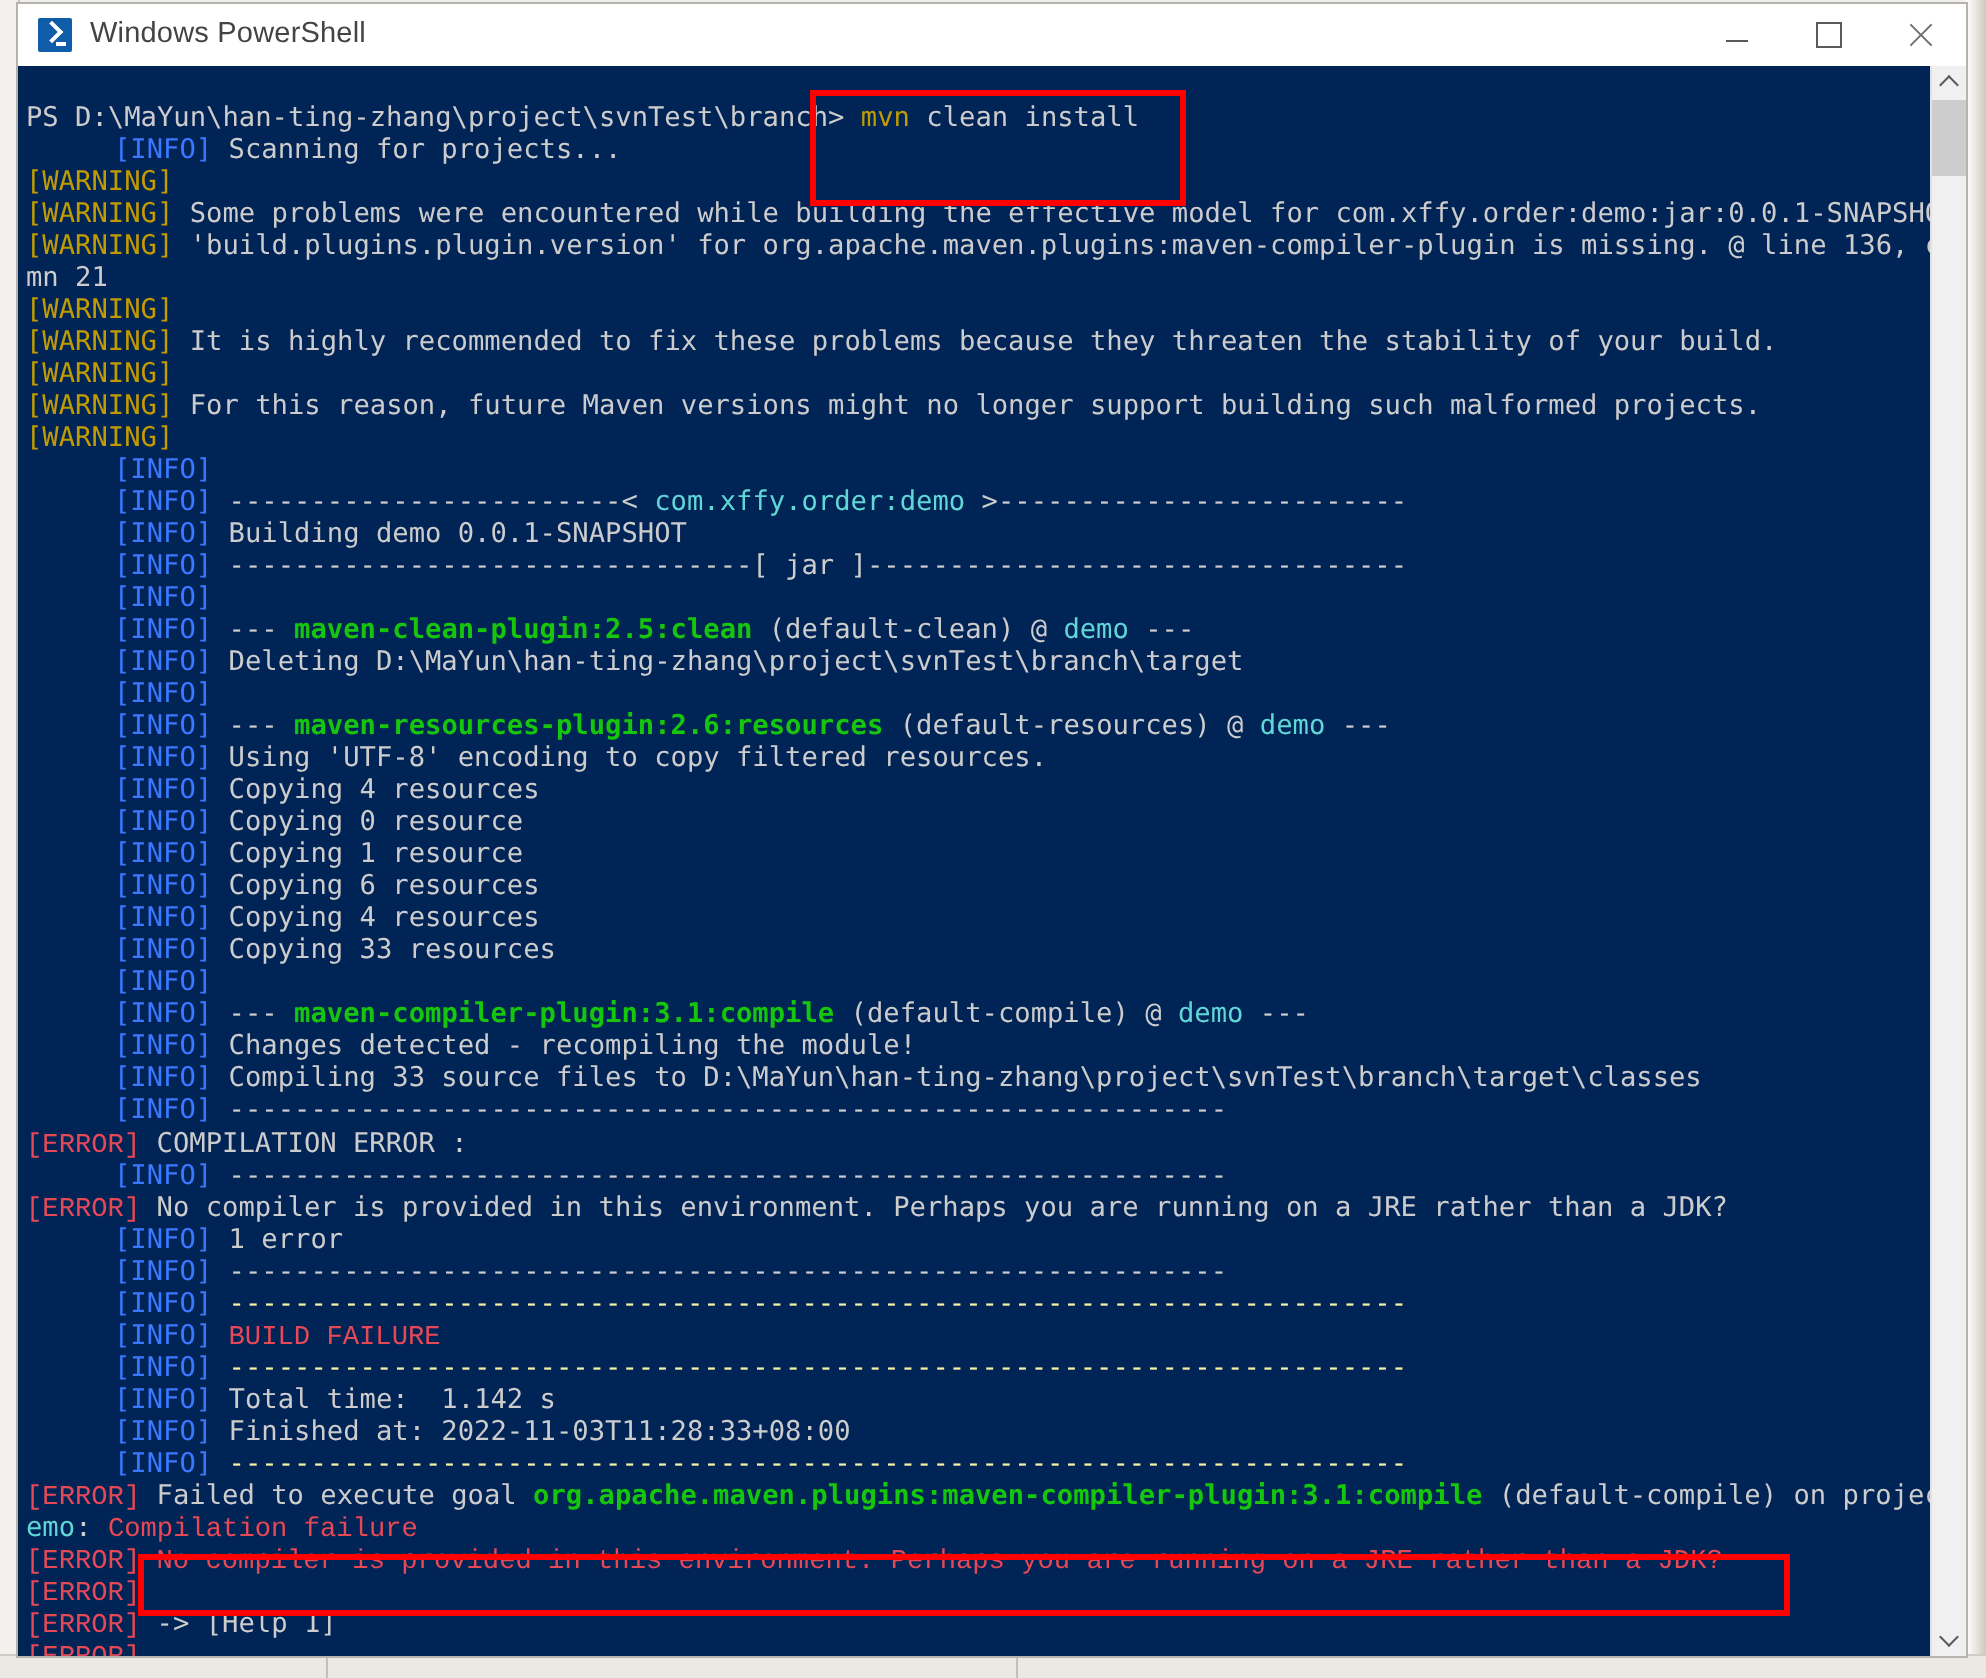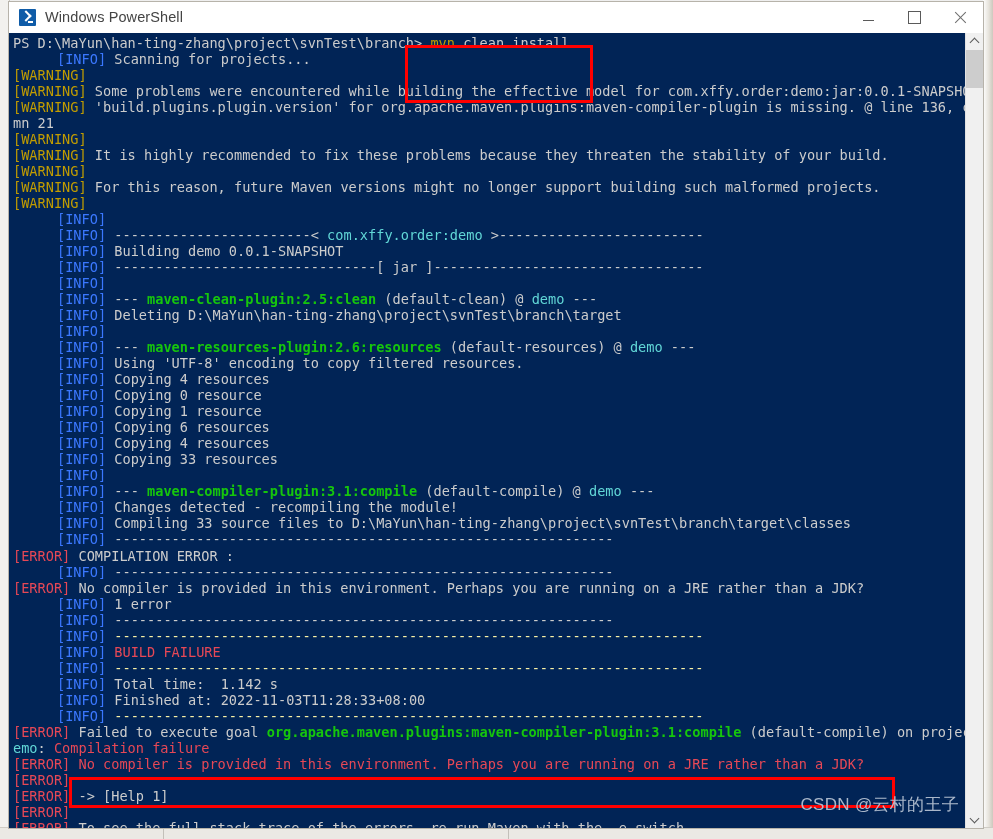--- a/index.html
+++ b/index.html
@@ -148,35 +148,35 @@
     background: #012456;
     position: relative;
   }
   #console-output {
     flex: 1 1 auto;
     background: #012456;
     color: #cccccc;
     font-family: "DejaVu Sans Mono", monospace;
     font-size: 13.6px;
     line-height: 16.03px;
-    padding: 2px 0 0 4px;
+    padding: 18px 0 0 4px;
     overflow: hidden;
     white-space: pre;
     position: relative;
   }
   .cline { height: 16.03px; white-space: pre; }
 
   
   .c-white   { color: #cccccc; }
   .c-blue    { color: #3b78ff; margin-left: 44px; }
   .c-cyan    { color: #61d6d6; }
   .c-green   { color: #16c60c; font-weight: bold; }
   .c-yellow  { color: #c19c00; }
   .c-yellowb { color: #f9f1a5; }
-  .c-red     { color: #e74856; }
+  .c-red     { color: #e74856; font-family: Liberation Mono, monospace; }
 
   
   #console-scrollbar {
     flex: 0 0 17px;
     background: #f0f0f0;
     border-left: 1px solid #e2e2e2;
     position: relative;
   }
   .sb-arrow {
     width: 17px; height: 17px;
@@ -264,15 +264,14 @@
       </div>
       <div id="sb-thumb"></div>
       <div class="sb-arrow bottom">
         <span class="sb-chevron down"></span>
       </div>
     </div>
 
     <div class="annotation-box" id="annotation-command"></div>
     <div class="annotation-box" id="annotation-error"></div>
 
-    <div id="watermark">CSDN @云村的王子</div>
   </div>
 </div>
 
 </body></html>

